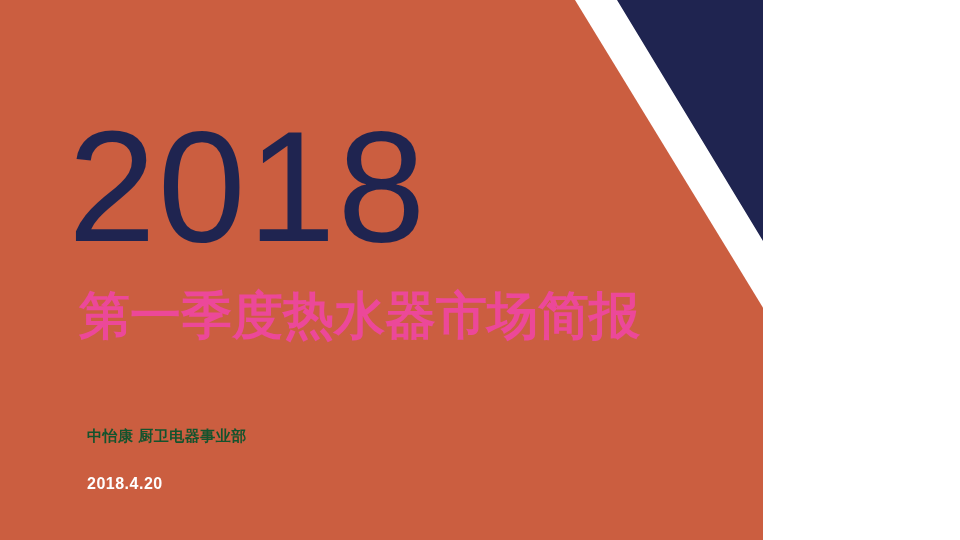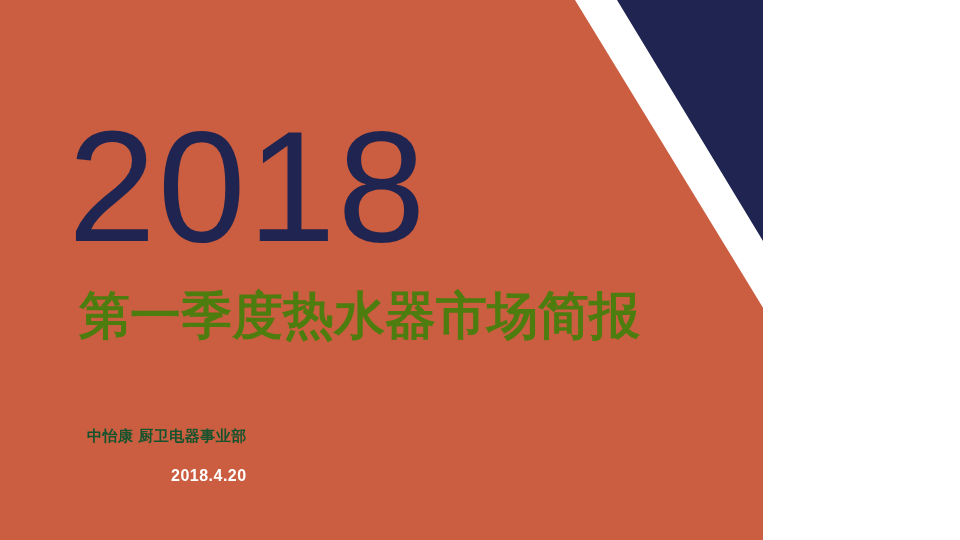--- a/index.html
+++ b/index.html
@@ -10,21 +10,20 @@
   body {
     font-family: "Liberation Sans", "DejaVu Sans", sans-serif;
   }
 
   #slide {
     position: relative;
     width: 763px;
     height: 540px;
     overflow: hidden;
     background: #ffffff;
-    text-align: right;
   }
 
   
   .bg-layer {
     position: absolute;
     inset: 0;
     width: 100%;
     height: 100%;
   }
 
@@ -52,41 +51,41 @@
   }
 
   
   .headline {
     position: absolute;
     left: 79px;
     top: 288px;
     font-size: 51px;
     line-height: 1.1;
     font-weight: 700;
-    color: #4d7c0f;
+    color: #ec4899;
     letter-spacing: 0px;
     white-space: nowrap;
   }
 
   
   .footer {
     position: absolute;
     left: 87px;
     top: 426px;
   }
   .footer-org {
     font-size: 15px;
     font-weight: 700;
     color: #14532d;
     line-height: 1.35;
     white-space: nowrap;
     letter-spacing: 0.5px;
   }
   .footer-date {
-    margin-top: 20px;
+    margin-top: 28px;
     font-size: 16px;
     font-weight: 700;
     color: #ffffff;
     line-height: 1.2;
     white-space: nowrap;
     letter-spacing: 0.5px;
   }
 
   
   .qr-wrap {

